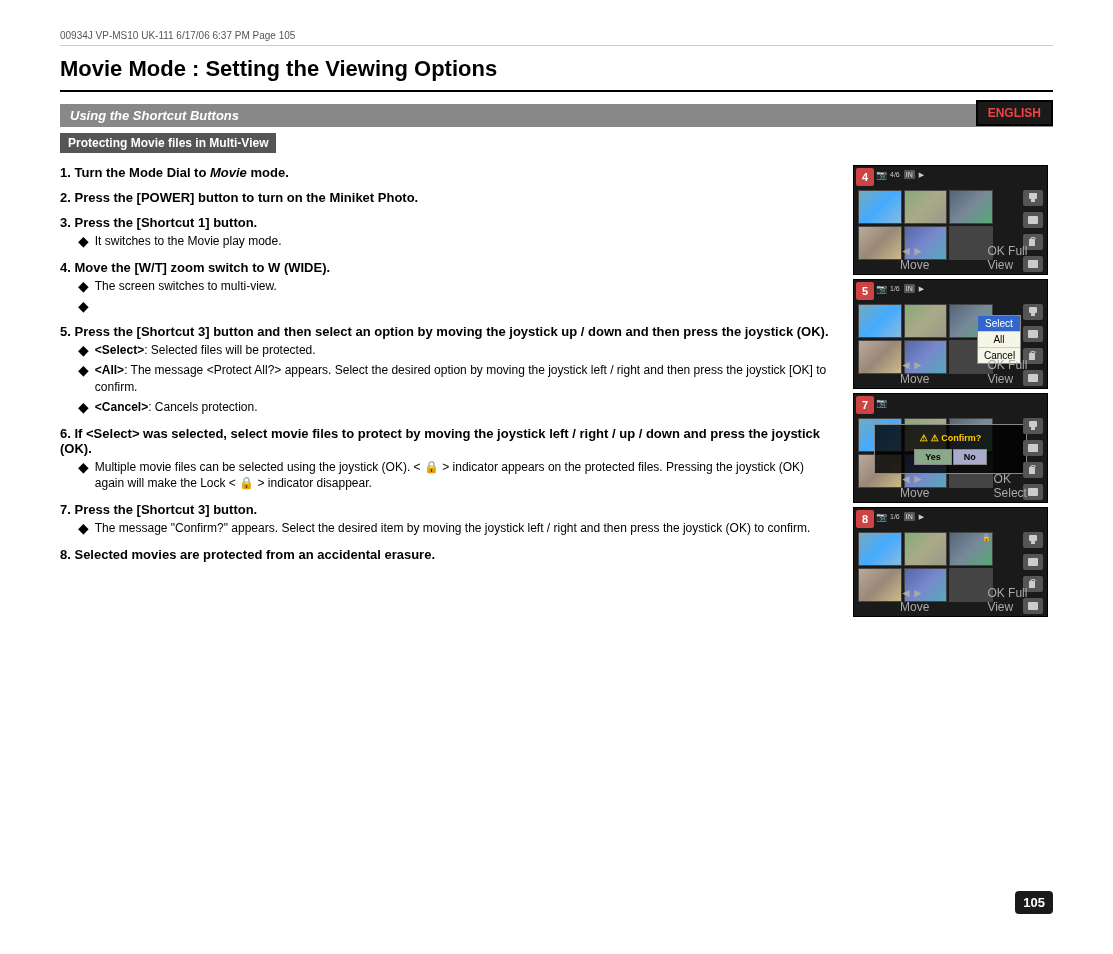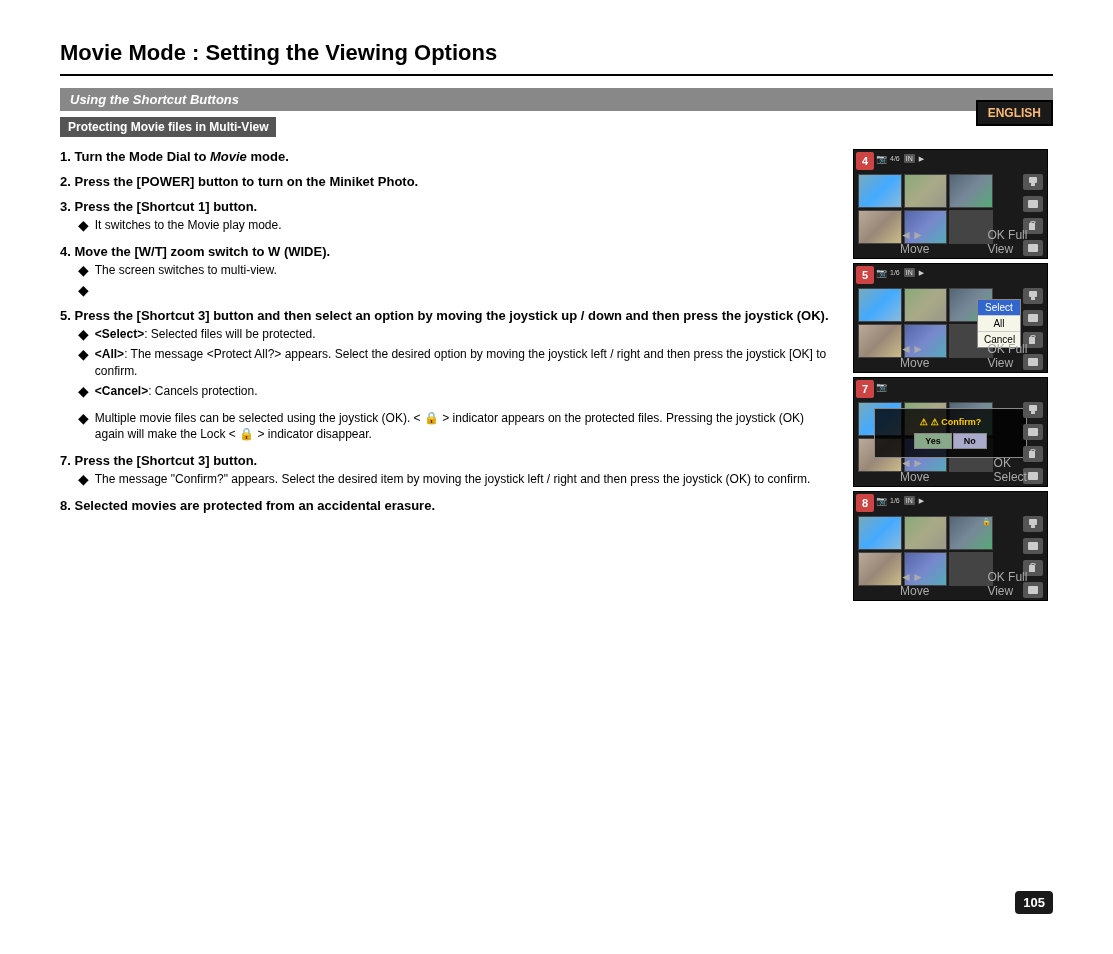--- a/index.html
+++ b/index.html
@@ -29,21 +29,21 @@
       border-bottom: 1px solid #ccc;
       padding-bottom: 4px;
     }
 
     
     .english-badge {
       position: absolute;
       top: 100px;
       right: 60px;
       background: #1a1a1a;
-      color: #fdba74;
+      color: #ef4444;
       font-size: 12px;
       font-weight: bold;
       padding: 4px 10px;
       border: 2px solid #000;
     }
 
     
     .main-title {
       font-size: 22px;
       font-weight: bold;
@@ -350,20 +350,23 @@
       padding: 1px 2px;
       border-radius: 1px;
     }
   </style>
 </head>
 <body>
 
 <div class="page-container">
 
   
+  <div class="top-header">
+    <span>00934J VP-MS10 UK-111  6/17/06 6:37 PM  Page 105</span>
+  </div>
 
   
   <div class="english-badge">
     <span>ENGLISH</span>
   </div>
 
   
   <div class="main-title">Movie Mode : Setting the Viewing Options</div>
 
   
@@ -434,20 +437,23 @@
             <span class="bullet-text"><span class="bold-term">&lt;All&gt;</span>: The message &lt;Protect All?&gt; appears. Select the desired option by moving the joystick left / right and then press the joystick [OK] to confirm.</span>
           </div>
           <div class="bullet-item">
             <span class="bullet">◆</span>
             <span class="bullet-text"><span class="bold-term">&lt;Cancel&gt;</span>: Cancels protection.</span>
           </div>
         </div>
       </div>
 
       <div class="step">
+        <div class="step-title">
+          <span>6.</span>&nbsp;<span>If &lt;Select&gt; was selected, select movie files to protect by moving the joystick left / right / up / down and press the joystick (OK).</span>
+        </div>
         <div class="step-body">
           <div class="bullet-item">
             <span class="bullet">◆</span>
             <span class="bullet-text">Multiple movie files can be selected using the joystick (OK). &lt; 🔒 &gt; indicator appears on the protected files. Pressing the joystick (OK) again will make the Lock &lt; 🔒 &gt; indicator disappear.</span>
           </div>
         </div>
       </div>
 
       <div class="step">
         <div class="step-title">

